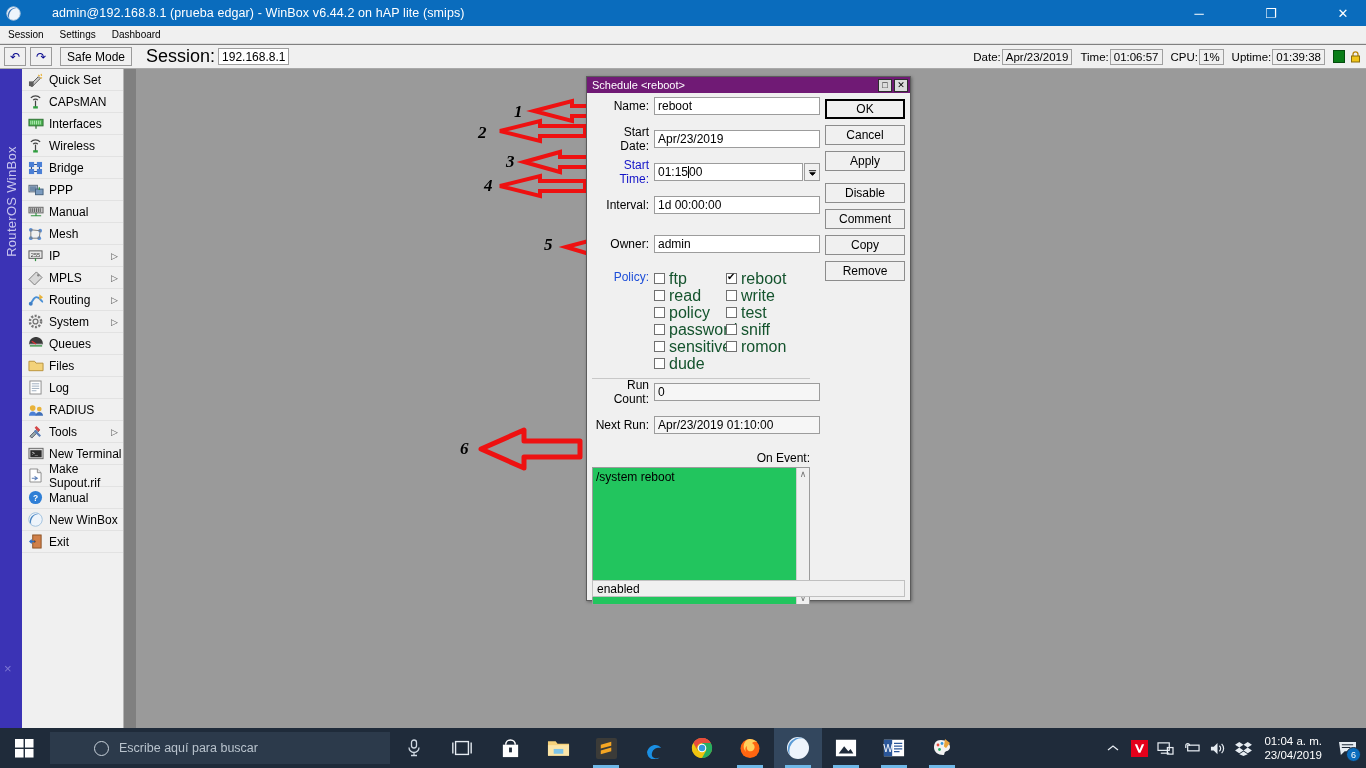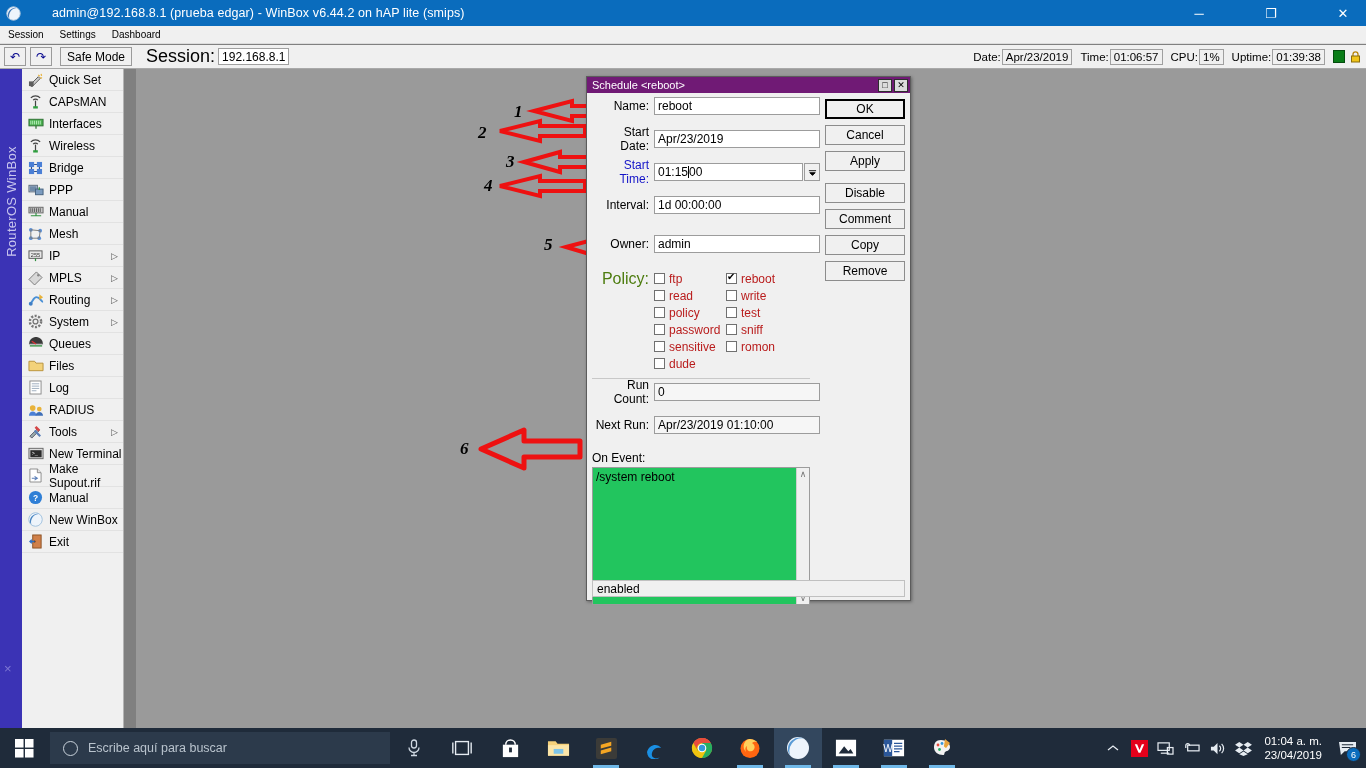--- a/index.html
+++ b/index.html
@@ -144,34 +144,34 @@
     width: 80px; height: 20px; margin-bottom: 6px;
     border: 1px solid #8c8c8c; background: #f0f0f0;
     display: flex; align-items: center; justify-content: center;
     font-size: 12px; color: #000;
   }
   .dbtn.default { border: 2px solid #000; }
   .gap { height: 6px; }
 
   
   #policy-row { display: flex; margin-top: 4px; }
-  #policy-label { width: 62px; text-align: right; padding-right: 5px; font-size: 16px; color: #4d7c0f; }
+  #policy-label { width: 62px; text-align: right; padding-right: 5px; font-size: 12px; color: #1d4ed8; }
   .pcol { width: 72px; }
-  .pitem { display: flex; align-items: center; height: 17px; font-size: 12px; color: #b91c1c; }
+  .pitem { display: flex; align-items: center; height: 17px; font-size: 16px; color: #14532d; }
   .cbx {
     width: 11px; height: 11px; border: 1px solid #707070; background: #fff;
     margin-right: 4px; flex: 0 0 11px; position: relative;
   }
   .cbx.checked::after {
     content: "✔"; position: absolute; left: 0px; top: -3px;
     font-size: 10px; color: #000; line-height: 12px;
   }
   .hrline { height: 1px; background: #c8c8c8; margin: 6px 0 6px 0; width: 218px; }
 
-  #onevent-label { text-align: left; width: 218px; font-size: 12px; margin: 10px 0 2px 0; color:#000; }
+  #onevent-label { text-align: right; width: 218px; font-size: 12px; margin: 10px 0 2px 0; color:#000; }
   #onevent-box {
     width: 218px; height: 138px; border: 1px solid #9c9c9c; background: #22c55e;
     position: relative; font-size: 12px; color: #000;
   }
   #onevent-text { padding: 2px 3px; }
   #onevent-scroll {
     position: absolute; right: 0; top: 0; width: 13px; height: 100%;
     background: #f0f0f0; border-left: 1px solid #d0d0d0;
     display: flex; flex-direction: column; justify-content: space-between;
     align-items: center;
@@ -192,21 +192,21 @@
   .ann-svg { position: absolute; pointer-events: none; }
 
   
   #taskbar {
     position: absolute; left: 0; bottom: 0; width: 1366px; height: 40px;
     background: #1f2b3a; display: flex; align-items: center;
   }
   #start-btn { width: 48px; height: 40px; display: flex; align-items: center; justify-content: center; }
   #search-box {
     width: 340px; height: 32px; background: #2c3a4b; margin-left: 2px;
-    display: flex; align-items: center; color: #b9c3cd; font-size: 12.5px;
+    display: flex; align-items: center; color: #b9c3cd; font-size: 12.5px; padding-left: 31px;
   }
   #search-box .circ {
     width: 15px; height: 15px; border: 1.6px solid #c9d2db; border-radius: 50%;
     margin: 0 10px 0 13px; flex: 0 0 15px;
   }
   .tb-ico {
     width: 48px; height: 40px; display: flex; align-items: center; justify-content: center;
     position: relative;
   }
   .tb-ico.active { background: #33475e; }

